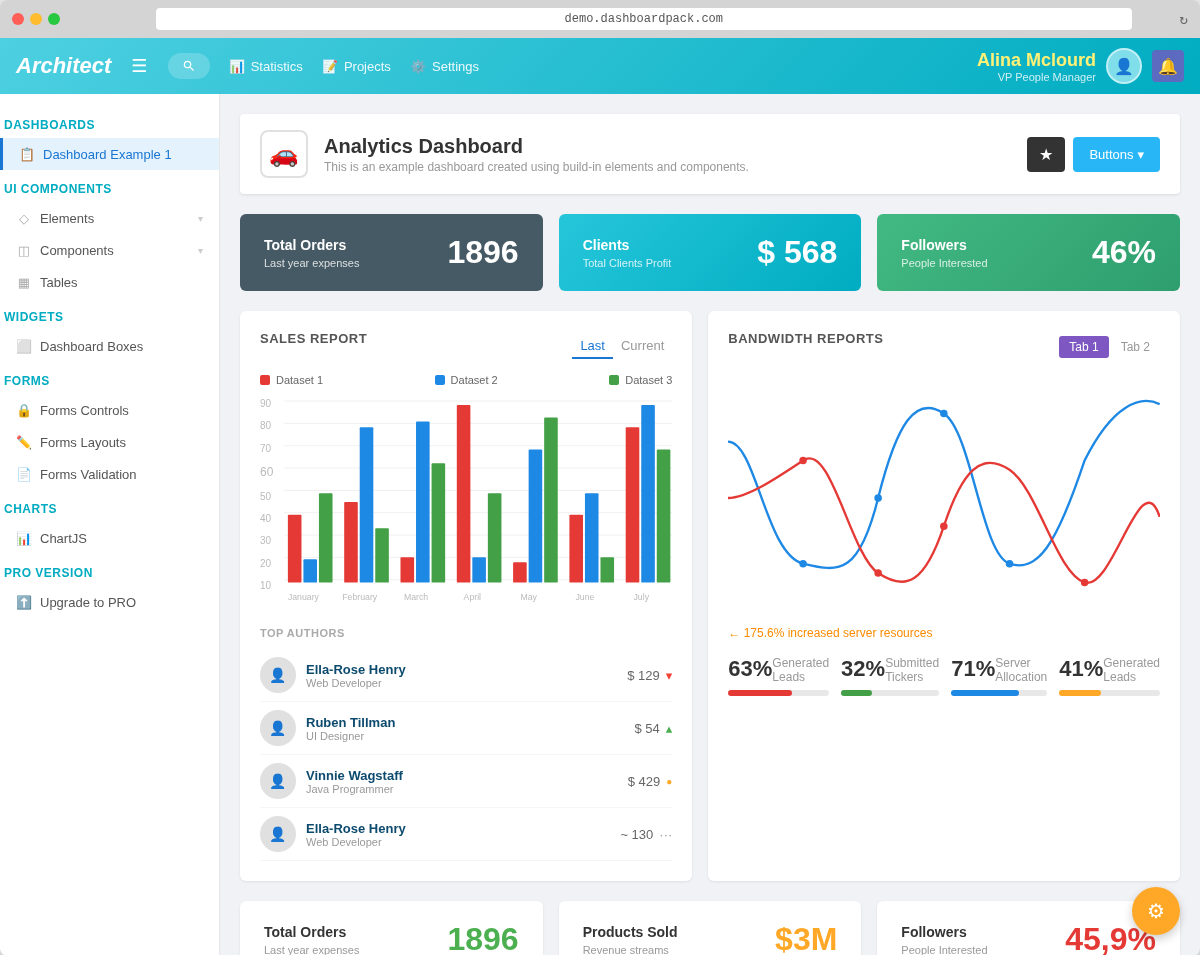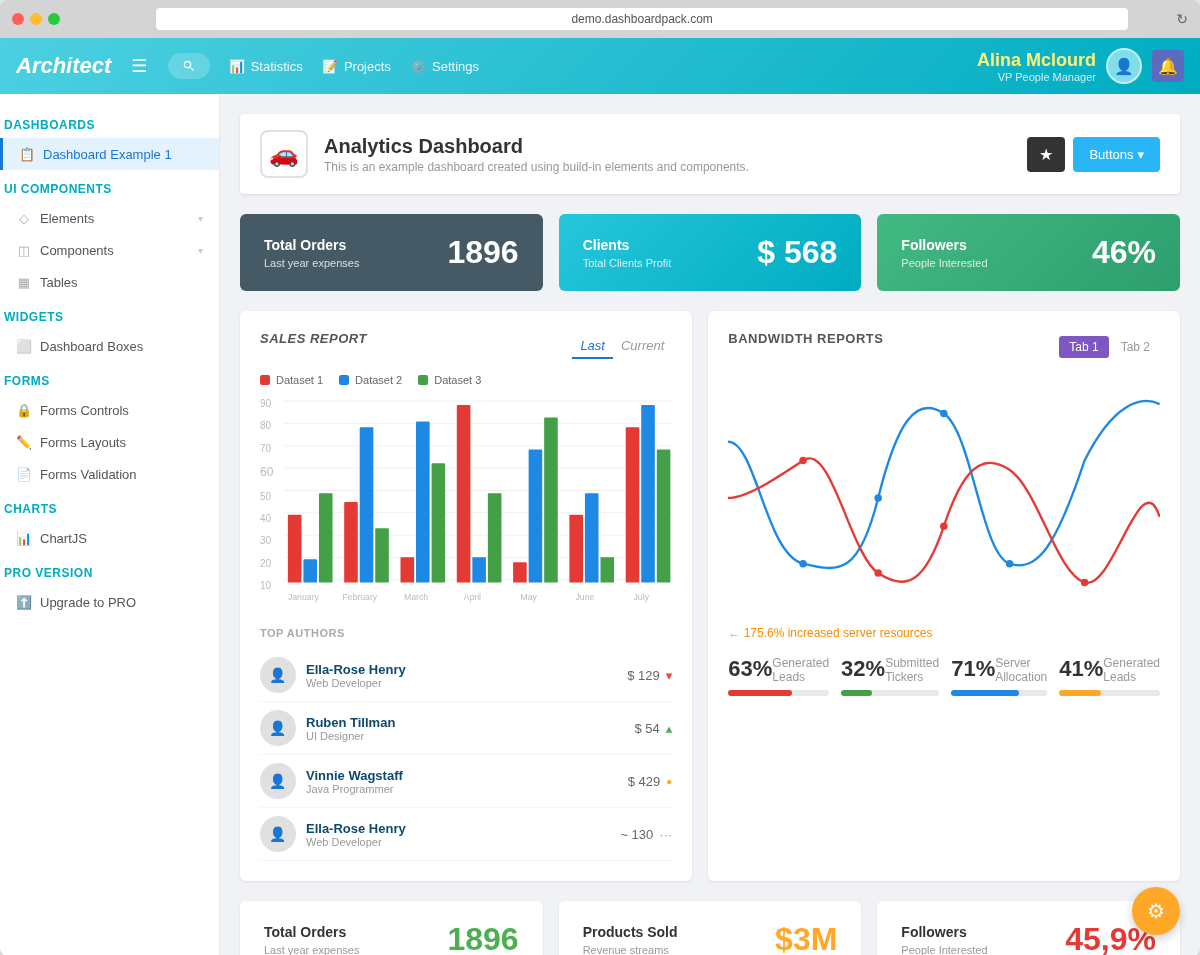--- a/index.html
+++ b/index.html
@@ -1,20 +1,20 @@
 <!DOCTYPE html>
 <html><head>
   <meta charset="utf-8">
   <style>
     * { box-sizing: border-box; margin: 0; padding: 0; }
     body { font-family: -apple-system, BlinkMacSystemFont, 'Segoe UI', sans-serif; background: #f0f2f5; font-size: 13px; }
 
     
     .browser-chrome { background: #e8e8e8; border-radius: 8px; overflow: hidden; width: 1200px; min-height: 955px; box-shadow: 0 4px 20px rgba(0,0,0,0.3); }
-    .browser-toolbar { background: #d4d4d4; padding: 8px 12px; display: flex; align-items: center; gap: 8px; }
+    .browser-toolbar { background: #d4d4d4; padding: 8px 12px; display: flex; align-items: center; gap: 8px; font-family: Liberation Mono, monospace; }
     .browser-dots { display: flex; gap: 6px; }
     .browser-dot { width: 12px; height: 12px; border-radius: 50%; }
     .dot-red { background: #ff5f57; }
     .dot-yellow { background: #febc2e; }
     .dot-green { background: #28c840; }
     .browser-url { flex: 1; background: white; border-radius: 4px; padding: 4px 10px; font-size: 12px; color: #555; text-align: center; margin: 0 40px; }
     .browser-reload { color: #666; font-size: 14px; cursor: pointer; }
 
     
     .app { display: flex; flex-direction: column; height: calc(955px - 37px); }
@@ -68,25 +68,25 @@
     .stat-card-value { font-size: 32px; font-weight: 700; }
 
     
     .charts-row { display: grid; grid-template-columns: 1fr 1fr; gap: 16px; margin-bottom: 20px; }
 
     
     .card { background: white; border-radius: 6px; padding: 20px; box-shadow: 0 1px 3px rgba(0,0,0,0.08); }
     .card-title { font-size: 13px; font-weight: 700; color: #555; text-transform: uppercase; letter-spacing: 0.5px; margin-bottom: 16px; }
 
     
-    .sales-report-header { display: flex; justify-content: space-between; align-items: center; margin-bottom: 12px; font-style: italic; }
+    .sales-report-header { display: flex; justify-content: space-between; align-items: center; margin-bottom: 12px; }
     .sales-tabs { display: flex; gap: 0; }
     .sales-tab { font-size: 13px; color: #999; padding: 4px 8px; cursor: pointer; border-bottom: 2px solid transparent; }
     .sales-tab.active { color: #1976d2; border-bottom-color: #1976d2; }
-    .chart-legend { display: flex; gap: 16px; margin-bottom: 12px; }
+    .chart-legend { display: flex; gap: 16px; margin-bottom: 12px; justify-content: space-between; }
     .legend-item { display: flex; align-items: center; gap: 6px; font-size: 11px; color: #666; }
     .legend-dot { width: 10px; height: 10px; border-radius: 2px; }
 
     
     .top-authors-title { font-size: 11px; font-weight: 700; color: #aaa; text-transform: uppercase; letter-spacing: 0.5px; margin: 16px 0 10px; }
     .author-item { display: flex; align-items: center; gap: 10px; padding: 8px 0; border-bottom: 1px solid #f5f5f5; }
     .author-avatar { width: 36px; height: 36px; border-radius: 50%; background: #e0e0e0; flex-shrink: 0; display: flex; align-items: center; justify-content: center; font-size: 14px; }
     .author-name { font-size: 13px; font-weight: 600; color: #0c4a6e; }
     .author-role { font-size: 11px; color: #999; }
     .author-amount { margin-left: auto; font-size: 13px; color: #666; display: flex; align-items: center; gap: 6px; }

